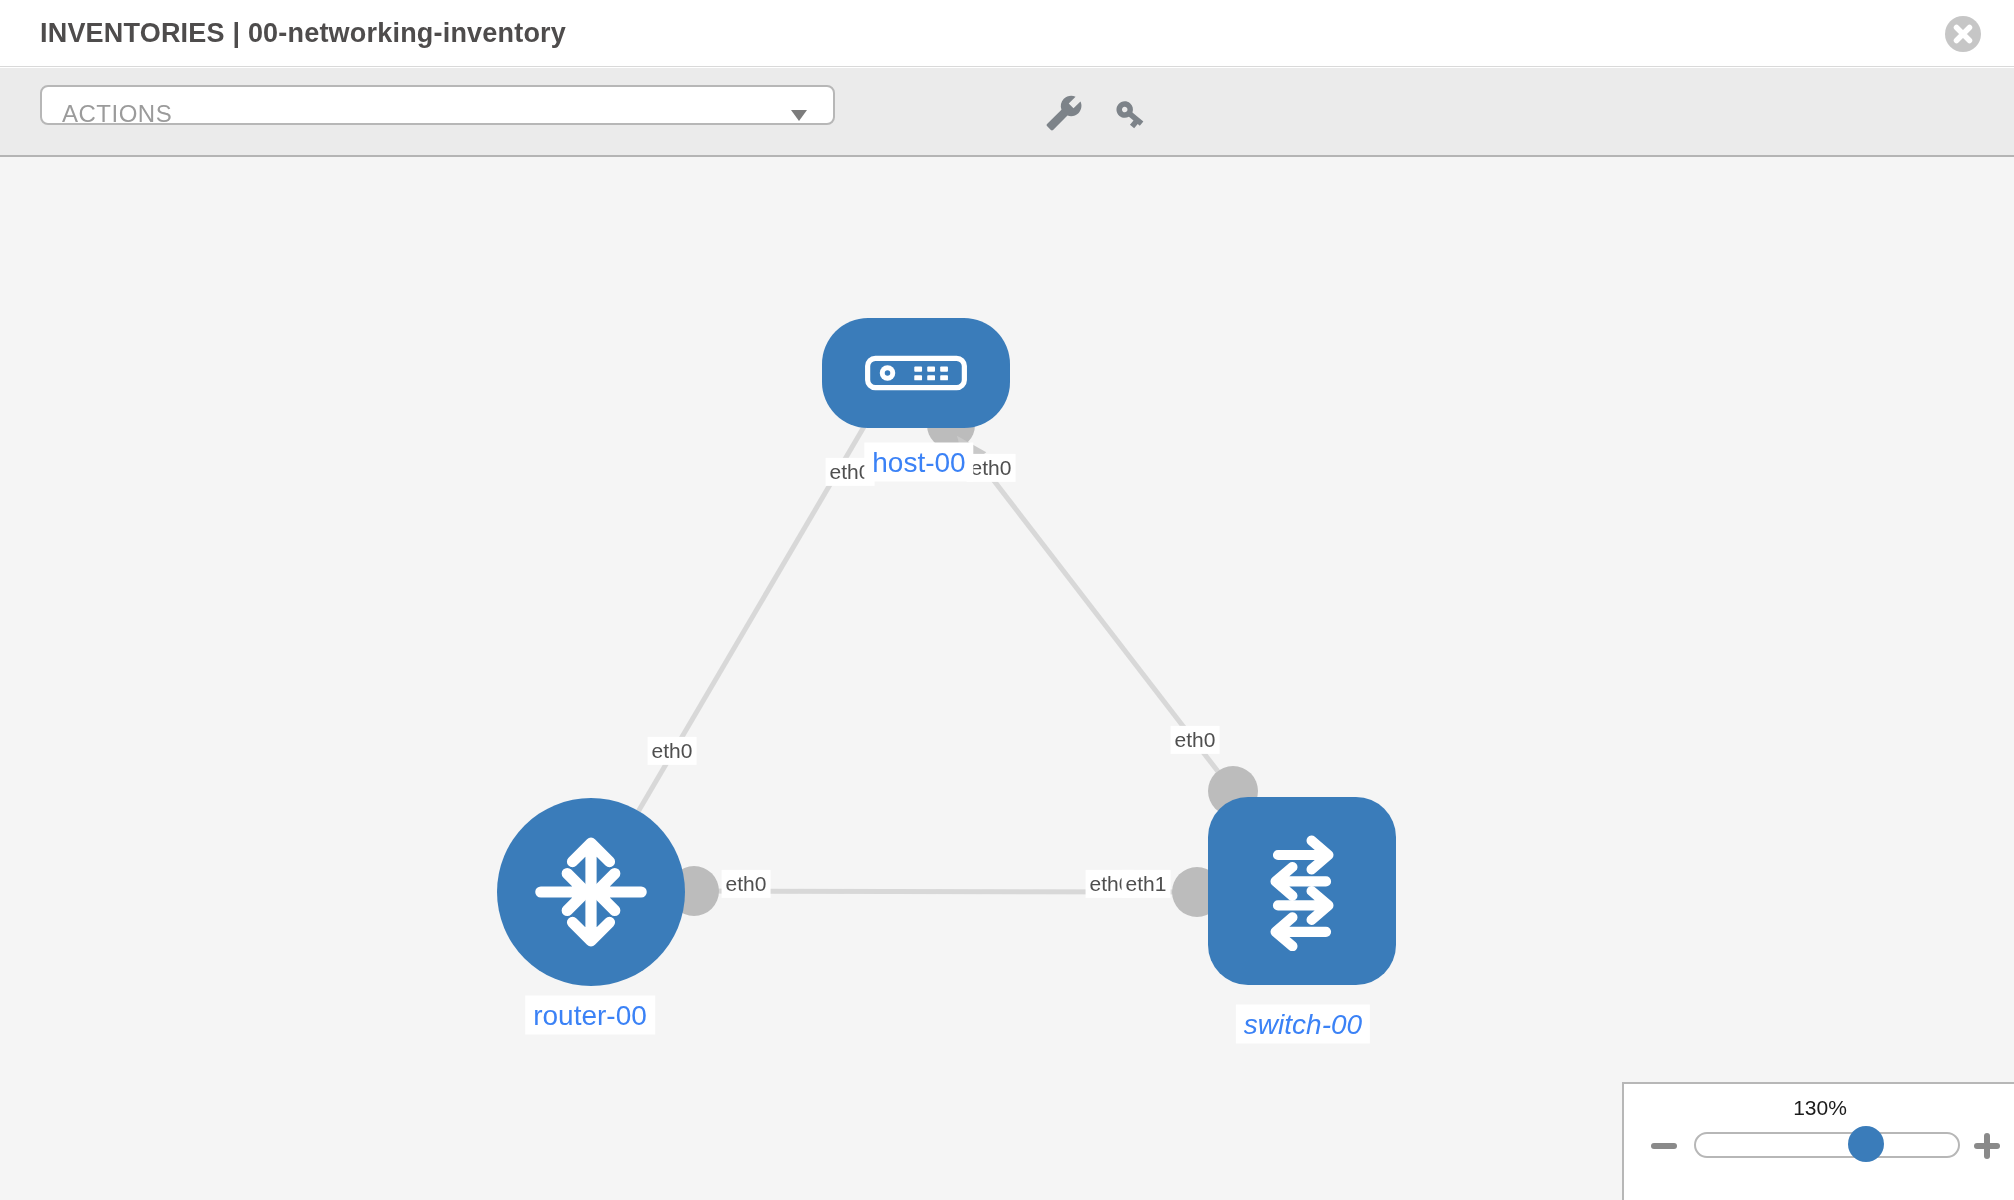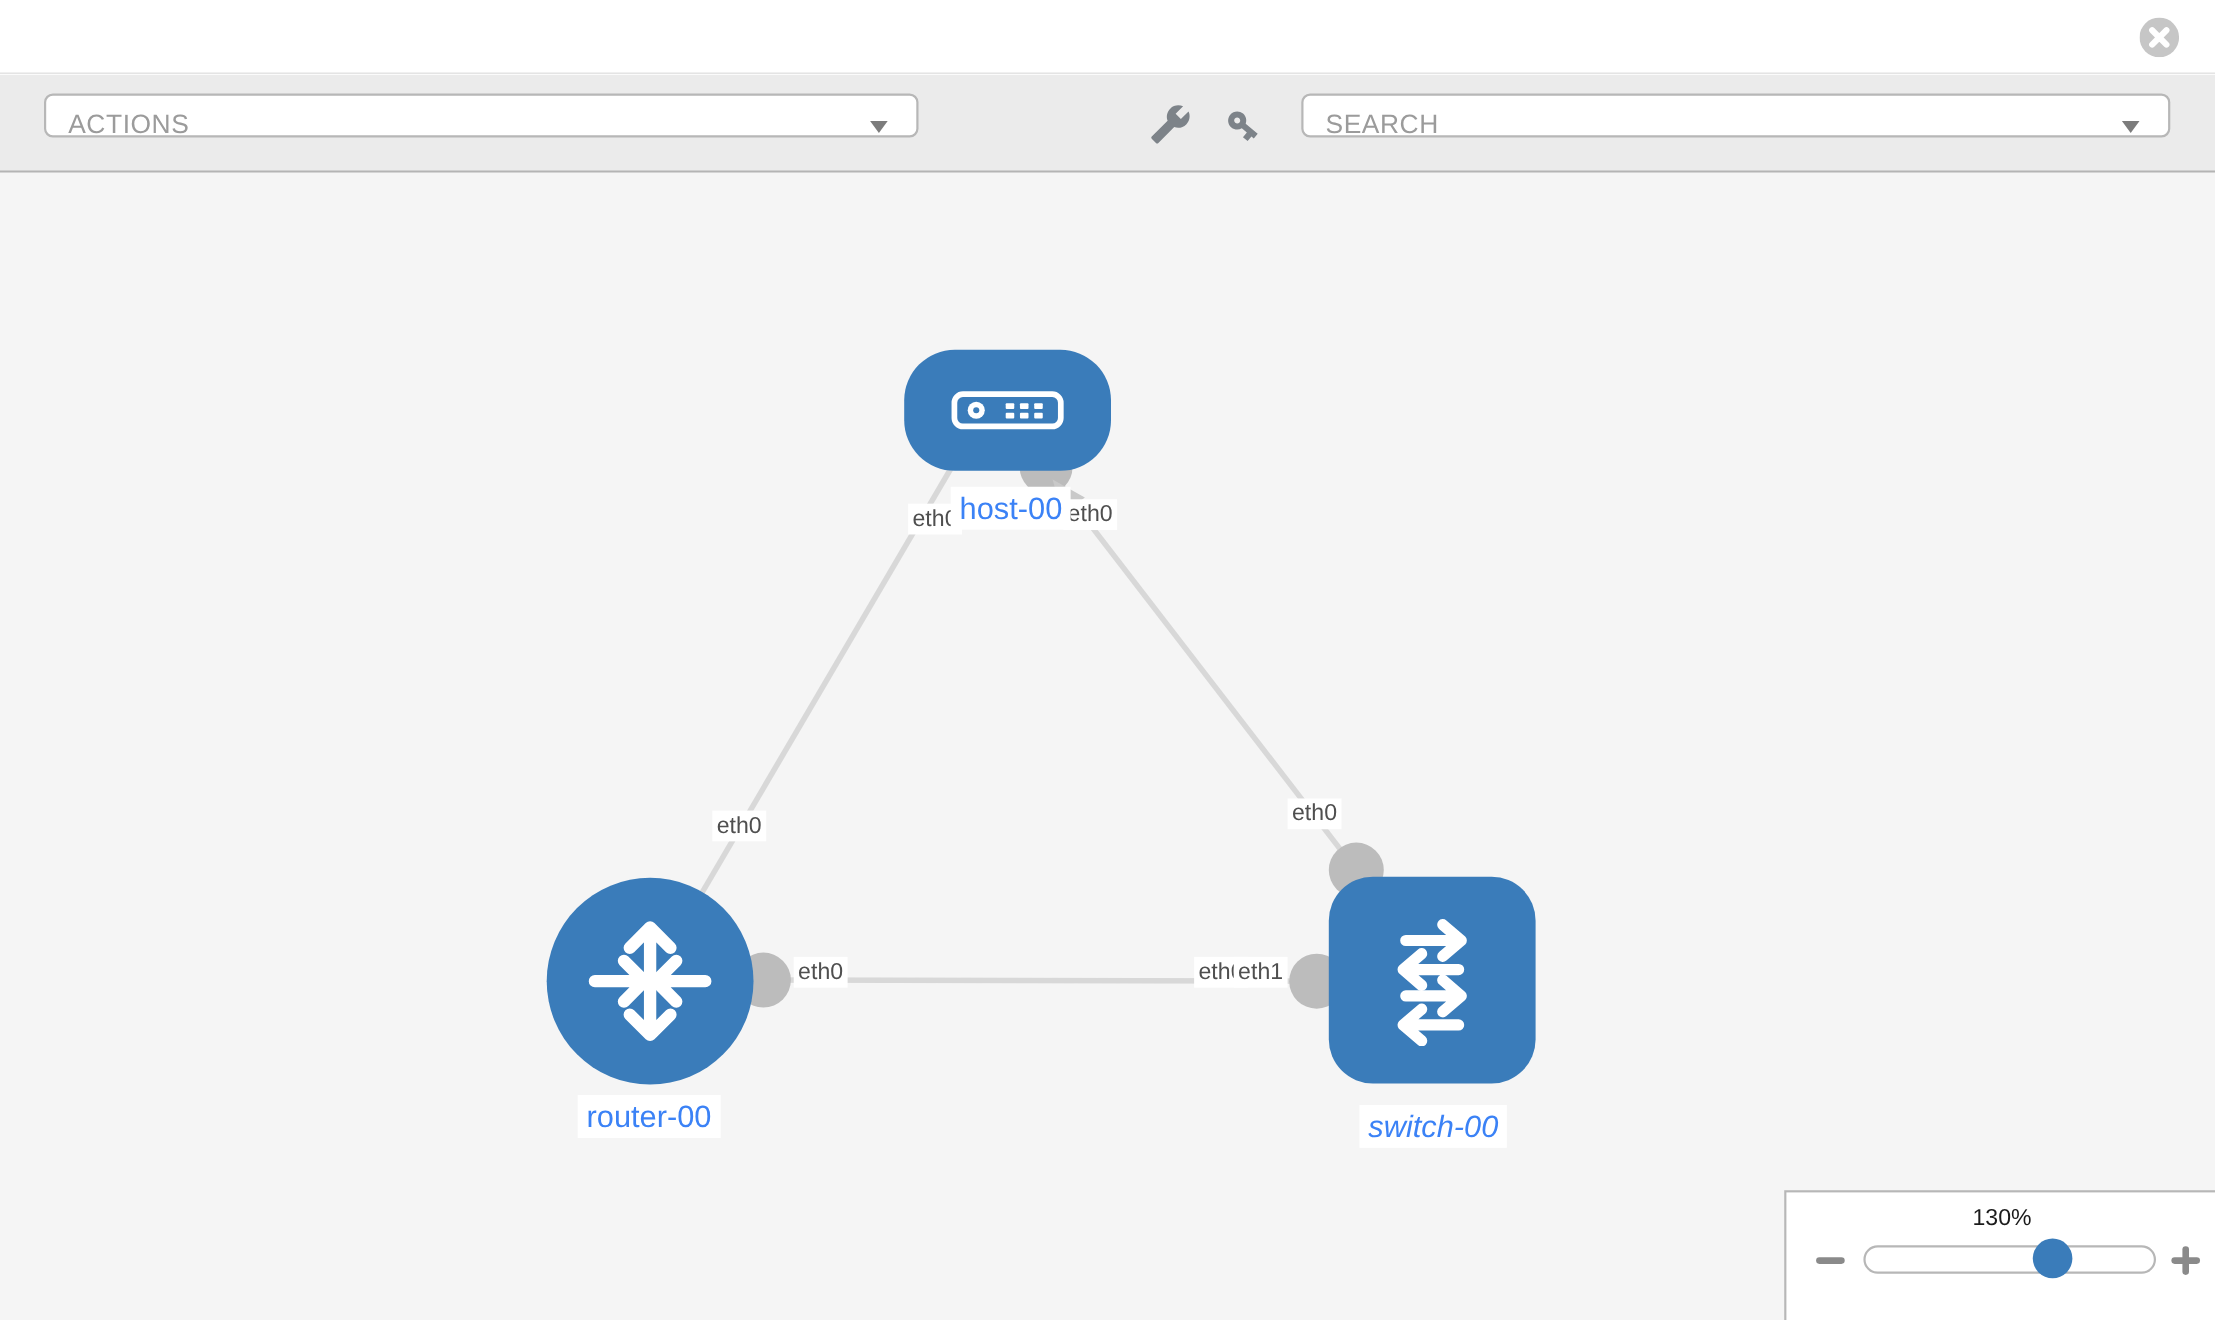--- a/index.html
+++ b/index.html
@@ -75,35 +75,32 @@
           background:#8a8a8a; border-radius:3px; }
   .slider { position:absolute; left:70px; top:48px; width:266px; height:26px;
             background:#fff; border:2px solid #b7b7b7; border-radius:14px; cursor:pointer; }
   .thumb { position:absolute; left:152px; top:-8px; width:36px; height:36px;
            border-radius:50%; background:#3a7cba; cursor:grab; }
 </style>
 </head>
 <body>
 
 <div class="hdr">
+  <h1>INVENTORIES | 00-networking-inventory</h1>
   <button class="close-btn">
     <svg width="36" height="36" viewBox="0 0 36 36">
       <circle cx="18" cy="18" r="18" fill="#c6c6c6"></circle>
       <path d="M11.5 11.5 L24.5 24.5 M24.5 11.5 L11.5 24.5" stroke="#fff" stroke-width="5.5" stroke-linecap="round" fill="none"></path>
     </svg>
   </button>
 </div>
 
 <div class="tbar">
   <div class="combo actions">
     <span class="lbl">ACTIONS</span>
-    <span class="caret"></span>
-  </div>
-  <div class="combo search">
-    <span class="lbl">SEARCH</span>
     <span class="caret"></span>
   </div>
 </div>
 <button class="tool-btn wrench">
   <svg width="38" height="38" viewBox="0 0 24 24">
     <g transform="translate(24,0) scale(-1,1)">
       <path d="M22.7 19l-9.1-9.1c.9-2.3.4-5-1.5-6.9-2-2-5-2.4-7.4-1.3L9 6 6 9 1.6 4.7C.4 7.1.9 10.1 2.9 12.1c1.9 1.9 4.6 2.4 6.9 1.5l9.1 9.1c.4.4 1 .4 1.4 0l2.3-2.3c.5-.4.5-1.1.1-1.4z"></path>
     </g>
   </svg>
 </button>

